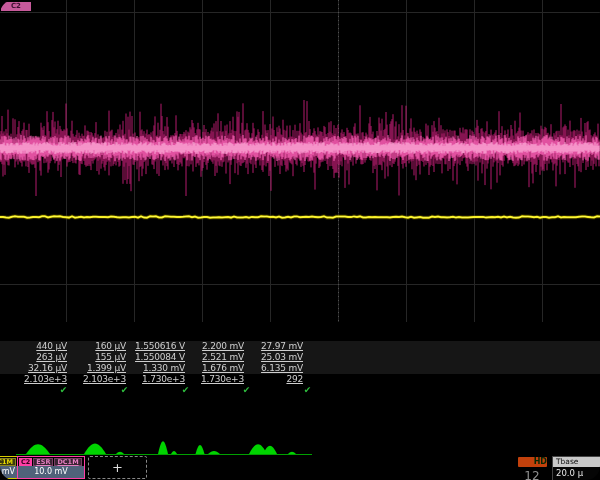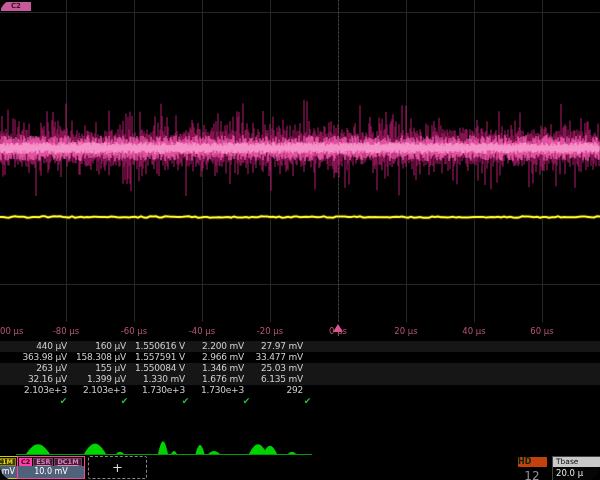--- a/index.html
+++ b/index.html
@@ -18,41 +18,41 @@
                border-bottom:8px solid #e0559a;}
   
   #meas-table{position:absolute;left:0;top:341px;width:600px;height:90px;overflow:hidden;}
   .mrow{display:flex;padding-left:10px;height:11px;line-height:11px;}
   .mrow.mhead{height:13px;line-height:13px;}
   .mrow.odd{background:#161616;}
   .mcell{width:57px;flex:0 0 57px;font-size:9px;letter-spacing:-0.2px;white-space:nowrap;overflow:visible;}
   .mcell.head{color:#b9b9b9;text-align:right;padding-right:2px;}
   .mcell.head.dim{color:#565656;}
   .mcell.head.ctr{text-align:center;padding-right:0;}
-  .mcell.val{color:#cfcfcf;text-align:right;padding-right:2px;}
+  .mcell.val{color:#cfcfcf;text-align:right;padding-right:2px;text-decoration:underline;}
   .mcell.chk{color:#2fbf3f;text-align:right;padding-right:4px;font-size:9px;}
   
   #hist-strip{position:absolute;left:0;top:431px;width:600px;height:25px;}
   
   #desc-bar{position:absolute;left:0;top:456px;width:600px;height:24px;background:#000;}
   .dbox{position:absolute;top:0;height:21px;border:1px solid;display:flex;flex-direction:column;}
   .dbox .brow{display:flex;gap:1px;padding:1px 1px 0 1px;height:8px;}
   .badge{font-size:6.5px;line-height:8px;padding:0 2px;font-weight:bold;white-space:nowrap;}
   .vrow{flex:1;background:#50627a;color:#fff;font-size:8px;line-height:12px;text-align:center;white-space:nowrap;}
   #c1-box{left:-50px;width:66px;border-color:#d8cc00;}
   #c1-box .brow{justify-content:flex-end;}
   #c1-box .badge{color:#e6da00;background:#3a3810;border:1px solid #8a8420;line-height:7px;}
   #c1-box .vrow{text-align:right;padding-right:2px;}
   #c2-box{left:17px;width:66px;border-color:#ff3fa6;}
   .c2lab{background:#ff3fa6;color:#30001c;}
   .c2sub{background:#3a2433;color:#e57fc0;border:1px solid #7a3c63;line-height:7px;text-decoration:underline;}
   #add-box{position:absolute;left:88px;top:0;width:57px;height:21px;border:1px dashed #888;
            color:#ddd;font-size:13px;line-height:21px;text-align:center;border-radius:2px;}
   #hd-badge{position:absolute;left:518px;top:1px;width:29px;height:10px;background:#c2410c;
-            color:#052805;font-size:8px;font-weight:bold;line-height:10px;text-align:left;border-radius:1px;}
+            color:#052805;font-size:8px;font-weight:bold;line-height:10px;text-align:right;border-radius:1px;}
   #hd-bits{position:absolute;left:512px;top:13px;width:40px;font-size:12px;color:#909090;text-align:center;}
   #tbase-box{position:absolute;left:552px;top:0;width:100px;height:23px;border:1px solid #444;}
   #tbase-head{position:relative;height:10px;background:#c9c9c9;color:#101010;font-size:7.5px;
               line-height:10px;padding-left:3px;}
   #tbase-val{height:13px;background:#050505;color:#e8e8e8;font-size:8.5px;line-height:13px;padding-left:3px;}
 </style>
 </head>
 <body>
 
 <div id="screen">
@@ -77,63 +77,39 @@
         <path d="M0,134.4V161.6M1,131.1V162.1M2,116.0V164.2M3,133.5V176.5M4,131.4V164.7M5,135.0V174.9M6,129.1V157.5M7,133.3V161.8M8,109.6V165.2M9,139.8V165.5M10,138.8V159.0M11,133.7V158.0M12,138.6V158.7M13,118.3V157.4M14,140.2V156.1M15,119.3V167.4M16,140.6V161.5M17,134.3V156.3M18,127.0V164.6M19,121.1V156.8M20,133.5V161.7M21,138.7V162.9M22,131.0V166.5M23,129.4V160.8M24,122.6V161.5M25,139.1V159.6M26,129.9V166.4M27,130.0V160.7M28,139.5V167.0M29,123.7V172.9M30,137.9V161.7M31,140.4V163.6M32,137.4V164.7M33,138.4V164.3M34,140.0V164.3M35,136.1V167.9M36,137.2V196.0M37,140.4V158.2M38,138.0V162.2M39,140.3V159.7M40,136.5V170.6M41,122.7V175.6M42,127.5V155.4M43,130.0V156.9M44,126.1V163.2M45,135.2V158.1M46,135.9V162.8M47,111.2V161.5M48,122.2V172.7M49,131.1V169.5M50,137.4V163.2M51,136.5V161.1M52,120.1V155.1M53,111.9V156.0M54,127.3V159.1M55,121.5V163.3M56,133.4V161.3M57,129.2V155.9M58,120.7V170.8M59,134.5V164.9M60,125.9V161.7M61,129.3V177.0M62,130.9V159.5M63,131.1V157.2M64,129.3V158.5M65,130.4V155.1M66,103.5V158.9M67,128.4V166.6M68,135.2V162.4M69,135.8V161.7M70,139.6V161.9M71,130.7V155.7M72,120.7V161.0M73,133.8V163.1M74,136.4V158.0M75,137.0V162.8M76,134.8V163.5M77,130.2V155.4M78,137.9V159.7M79,132.7V174.4M80,135.8V175.0M81,140.8V163.5M82,133.7V164.1M83,136.0V158.4M84,135.7V161.0M85,125.4V164.9M86,140.4V166.7M87,130.6V165.6M88,130.8V166.0M89,131.9V164.3M90,135.2V166.1M91,132.0V170.1M92,133.1V161.0M93,135.6V163.6M94,139.9V160.3M95,133.1V159.2M96,122.1V156.5M97,137.5V171.0M98,134.4V160.8M99,139.5V174.6M100,136.2V159.4M101,137.5V168.7M102,138.6V163.7M103,137.7V161.0M104,137.3V167.3M105,130.7V170.7M106,137.5V164.9M107,131.7V161.8M108,138.9V160.4M109,110.6V175.4M110,131.7V161.8M111,130.6V166.4M112,129.7V157.9M113,136.9V165.8M114,135.4V164.1M115,137.8V161.7M116,132.9V165.4M117,138.7V155.8M118,129.3V161.9M119,134.4V166.7M120,124.5V165.8M121,138.7V155.7M122,129.6V158.5M123,120.8V183.8M124,135.4V166.7M125,133.8V180.1M126,113.5V162.6M127,140.1V183.9M128,116.7V179.1M129,129.6V166.1M130,111.6V183.9M131,138.6V191.2M132,116.0V157.1M133,133.6V164.6M134,140.3V164.9M135,132.5V161.8M136,137.6V156.8M137,138.5V169.4M138,138.1V160.5M139,136.9V181.2M140,111.7V166.9M141,130.4V165.9M142,129.4V176.2M143,134.5V168.7M144,131.2V162.0M145,136.8V156.9M146,133.5V174.1M147,129.6V156.5M148,135.0V165.8M149,134.0V157.6M150,134.9V156.0M151,132.4V156.6M152,137.8V164.4M153,131.2V164.8M154,125.4V169.1M155,116.4V161.5M156,136.1V156.2M157,135.4V173.8M158,122.7V159.5M159,136.7V176.0M160,129.8V155.5M161,103.7V160.2M162,116.0V157.6M163,131.0V165.5M164,134.3V159.3M165,126.3V170.1M166,138.6V163.1M167,117.1V166.2M168,126.7V169.6M169,140.3V158.5M170,139.7V157.1M171,135.3V159.7M172,136.3V163.5M173,134.9V156.5M174,136.7V167.0M175,133.0V155.4M176,115.3V159.4M177,130.9V164.1M178,140.7V170.4M179,139.1V164.9M180,133.9V162.1M181,134.0V163.6M182,136.5V166.4M183,134.1V157.5M184,131.9V158.3M185,133.6V157.4M186,130.2V196.0M187,136.5V166.1M188,131.6V159.7M189,132.8V166.4M190,127.3V160.6M191,129.4V164.4M192,120.0V156.4M193,123.1V171.5M194,127.4V156.5M195,133.0V155.5M196,137.0V166.9M197,129.3V163.5M198,122.8V162.9M199,129.1V165.4M200,129.5V156.0M201,138.7V176.8M202,138.2V170.8M203,131.9V168.0M204,125.0V162.0M205,132.2V155.9M206,129.1V164.9M207,137.4V169.7M208,132.0V163.0M209,135.9V158.5M210,133.5V157.0M211,130.6V160.4M212,127.6V161.8M213,131.6V163.8M214,123.4V160.4M215,138.4V176.0M216,121.1V165.8M217,131.6V172.8M218,113.3V161.5M219,135.8V165.5M220,131.1V166.2M221,121.0V161.4M222,132.2V166.8M223,131.3V162.3M224,139.1V161.6M225,125.5V157.1M226,130.8V173.6M227,124.5V156.5M228,135.3V162.5M229,133.3V155.4M230,121.1V184.1M231,133.0V164.8M232,129.7V159.3M233,116.7V157.5M234,130.9V155.2M235,139.9V173.2M236,131.1V159.0M237,111.4V163.3M238,116.8V174.8M239,111.9V162.2M240,133.6V165.4M241,136.2V166.0M242,122.8V163.4M243,103.3V162.9M244,138.0V162.2M245,130.3V158.5M246,129.5V167.8M247,123.2V163.7M248,129.9V174.1M249,132.6V158.3M250,140.1V162.8M251,138.7V164.2M252,133.2V156.6M253,122.8V172.9M254,128.3V156.7M255,139.9V164.6M256,139.5V168.0M257,134.9V157.5M258,129.3V160.3M259,131.9V159.2M260,137.9V165.5M261,139.9V160.4M262,134.8V170.1M263,111.1V171.9M264,137.6V165.3M265,124.5V155.9M266,130.3V166.4M267,133.0V162.9M268,130.1V163.1M269,139.4V176.0M270,124.1V170.7M271,135.1V190.8M272,128.5V157.6M273,116.5V156.6M274,130.0V155.0M275,136.3V166.9M276,136.0V158.4M277,127.3V158.2M278,132.0V165.6M279,125.7V158.0M280,128.5V174.0M281,134.4V164.9M282,135.1V166.1M283,119.7V159.3M284,129.8V160.6M285,140.0V165.1M286,130.6V171.6M287,125.6V168.7M288,139.7V170.4M289,137.3V160.0M290,125.4V162.5M291,136.5V163.4M292,136.7V164.4M293,130.1V176.2M294,137.5V156.5M295,124.7V155.8M296,138.4V164.1M297,130.8V165.5M298,138.8V158.0M299,130.8V159.2M300,123.2V157.6M301,132.6V166.9M302,134.4V163.1M303,139.3V165.8M304,100.0V172.0M305,132.9V165.0M306,132.0V159.3M307,101.1V156.0M308,136.6V161.3M309,121.0V161.6M310,129.1V160.7M311,135.3V167.4M312,135.5V161.0M313,132.8V160.7M314,128.3V172.7M315,131.1V189.6M316,134.5V163.7M317,138.3V155.6M318,127.4V157.4M319,134.6V168.0M320,131.2V166.5M321,131.6V162.4M322,132.0V161.6M323,136.0V161.6M324,125.9V156.1M325,127.1V160.9M326,134.1V158.8M327,139.2V164.0M328,133.0V170.0M329,122.3V155.8M330,131.7V166.2M331,121.2V156.6M332,133.3V166.0M333,135.0V169.0M334,125.2V177.9M335,133.8V173.0M336,128.0V172.4M337,136.7V172.8M338,124.8V164.2M339,136.7V177.7M340,137.5V164.9M341,132.7V161.3M342,129.4V166.3M343,134.0V157.0M344,132.1V157.6M345,140.8V187.9M346,136.1V159.7M347,127.8V170.4M348,130.0V163.6M349,133.1V184.5M350,132.5V156.7M351,133.3V161.7M352,136.2V156.2M353,136.1V165.6M354,126.7V155.2M355,123.3V157.0M356,133.7V163.7M357,134.6V156.9M358,133.4V159.2M359,139.1V156.1M360,105.3V159.8M361,139.2V164.2M362,132.5V164.4M363,132.2V164.0M364,135.9V160.2M365,139.1V162.6M366,132.6V160.2M367,134.5V157.9M368,137.3V156.4M369,123.4V157.2M370,116.9V159.9M371,126.0V160.7M372,134.2V155.3M373,131.6V173.1M374,139.6V165.8M375,138.7V169.0M376,137.0V164.7M377,131.0V190.4M378,139.3V157.1M379,117.5V165.0M380,123.3V164.3M381,130.6V165.2M382,118.7V170.2M383,135.9V161.2M384,130.0V162.3M385,128.8V178.6M386,112.0V155.4M387,124.6V166.5M388,138.1V176.4M389,137.3V159.8M390,123.9V165.4M391,121.3V158.2M392,119.1V167.1M393,114.2V163.3M394,139.5V164.0M395,126.5V161.7M396,121.4V157.8M397,139.3V155.7M398,136.4V165.9M399,124.2V195.5M400,139.1V157.0M401,132.6V157.1M402,105.2V164.0M403,130.0V168.5M404,139.3V163.4M405,135.4V163.0M406,105.7V166.8M407,132.8V161.0M408,133.0V155.3M409,138.1V163.4M410,128.4V159.0M411,118.4V161.5M412,131.6V169.3M413,140.3V160.8M414,127.6V175.4M415,131.8V159.2M416,133.7V180.2M417,130.6V166.2M418,133.8V159.2M419,136.0V164.8M420,129.4V174.5M421,131.8V160.8M422,140.9V160.9M423,136.9V162.0M424,138.0V166.5M425,139.7V157.0M426,123.6V164.9M427,135.4V157.7M428,125.4V163.1M429,139.5V175.0M430,139.0V166.7M431,137.2V165.1M432,125.2V157.1M433,131.7V166.0M434,121.1V172.0M435,127.6V158.8M436,132.1V163.7M437,131.1V156.6M438,134.0V164.1M439,117.7V159.3M440,139.5V164.0M441,125.2V157.5M442,133.5V173.4M443,129.3V158.1M444,133.3V158.8M445,130.4V164.2M446,138.0V164.3M447,129.4V158.5M448,132.1V171.0M449,136.0V158.5M450,129.8V169.1M451,138.7V156.1M452,130.7V156.0M453,140.9V180.7M454,130.6V166.1M455,130.6V163.5M456,135.3V159.9M457,139.3V184.4M458,140.0V163.6M459,138.1V157.7M460,127.8V165.1M461,132.3V156.2M462,133.3V161.1M463,127.5V158.3M464,133.4V157.9M465,129.5V157.0M466,129.3V163.5M467,129.6V166.6M468,138.6V170.9M469,139.9V157.4M470,129.3V163.8M471,139.3V156.4M472,130.6V164.2M473,131.9V161.9M474,134.1V163.9M475,138.7V161.5M476,127.7V165.5M477,119.9V161.4M478,125.8V180.7M479,133.1V155.9M480,137.5V162.5M481,128.8V156.7M482,128.2V173.4M483,131.5V164.2M484,138.9V158.9M485,132.5V185.1M486,131.0V160.7M487,121.3V168.7M488,137.4V163.5M489,134.0V159.3M490,139.1V156.5M491,129.6V189.3M492,134.7V156.7M493,135.8V166.7M494,134.1V162.4M495,132.5V159.6M496,130.1V161.3M497,138.1V182.7M498,135.0V163.1M499,111.2V156.7M500,136.9V175.4M501,133.0V160.5M502,126.2V165.1M503,138.4V166.6M504,135.1V160.9M505,130.4V155.1M506,136.9V156.0M507,133.9V157.6M508,129.5V163.5M509,140.4V159.5M510,136.5V156.6M511,125.0V157.1M512,129.1V158.9M513,135.5V163.2M514,139.1V166.2M515,120.7V165.7M516,133.7V164.7M517,132.7V163.0M518,131.1V166.1M519,127.6V164.5M520,112.5V157.9M521,130.5V156.5M522,136.3V166.2M523,130.6V157.8M524,139.6V164.5M525,136.0V161.4M526,136.2V155.7M527,134.3V161.6M528,132.2V157.5M529,134.8V187.2M530,133.3V158.3M531,133.5V161.9M532,130.3V173.5M533,135.5V183.4M534,129.4V164.7M535,140.3V163.9M536,133.0V172.0M537,139.1V165.0M538,132.9V156.6M539,133.8V159.9M540,134.7V174.8M541,125.7V166.7M542,128.7V170.6M543,138.7V169.4M544,129.3V171.1M545,126.8V164.0M546,127.9V160.6M547,133.4V170.3M548,132.8V155.9M549,138.3V163.6M550,134.6V159.0M551,124.2V159.8M552,139.2V162.4M553,140.6V170.5M554,133.2V164.3M555,135.4V163.3M556,131.5V186.4M557,130.8V165.7M558,139.9V157.9M559,130.8V160.1M560,135.0V174.4M561,104.0V156.2M562,135.4V159.8M563,127.4V162.4M564,126.3V158.1M565,124.4V174.1M566,126.0V155.0M567,139.0V160.7M568,129.6V162.5M569,135.3V162.7M570,120.6V167.0M571,131.5V155.2M572,137.1V155.7M573,131.3V165.2M574,130.1V159.2M575,130.7V187.8M576,136.0V158.8M577,129.6V164.0M578,134.5V166.3M579,130.6V171.2M580,134.0V158.2M581,117.9V172.2M582,131.5V157.7M583,139.6V163.0M584,136.1V156.2M585,123.0V159.0M586,132.2V170.0M587,122.2V161.8M588,121.2V166.9M589,130.2V155.9M590,129.5V157.7M591,135.2V165.9M592,138.5V160.5M593,135.8V169.8M594,134.1V163.9M595,132.4V158.0M596,135.4V166.4M597,136.4V156.3M598,123.6V155.9M599,139.6V166.3" stroke="#e02288" stroke-width="1" opacity="0.8"></path>
         <path d="M0,139.4V158.9M1,143.9V160.3M2,136.3V153.6M3,142.4V153.5M4,136.1V155.2M5,136.1V159.3M6,136.8V160.4M7,139.9V154.9M8,139.5V160.2M9,135.6V158.5M10,139.0V155.4M11,136.7V159.2M12,139.2V152.4M13,143.3V154.9M14,138.3V159.1M15,143.7V154.2M16,137.2V153.5M17,143.5V159.4M18,138.7V154.4M19,139.6V158.9M20,142.6V160.5M21,135.0V157.4M22,143.0V159.7M23,139.7V159.9M24,135.7V156.5M25,138.1V160.3M26,143.0V153.6M27,140.9V152.5M28,137.3V160.7M29,140.6V157.0M30,136.2V159.5M31,135.7V158.7M32,139.4V159.8M33,136.2V160.1M34,137.6V160.2M35,139.3V156.2M36,135.9V159.3M37,137.5V155.2M38,136.5V153.5M39,137.6V160.4M40,140.2V160.6M41,141.2V156.4M42,138.6V155.7M43,135.8V156.9M44,139.5V156.3M45,136.9V158.6M46,143.4V154.6M47,141.6V156.5M48,143.1V156.6M49,139.1V155.2M50,141.5V152.2M51,137.8V154.9M52,142.8V153.9M53,137.0V157.5M54,138.3V159.7M55,136.1V158.2M56,143.9V155.7M57,137.6V160.8M58,143.9V158.3M59,142.5V154.7M60,138.3V160.5M61,137.4V157.4M62,137.9V156.3M63,141.6V152.2M64,138.4V158.6M65,135.5V158.9M66,137.1V156.0M67,143.8V156.9M68,136.1V155.8M69,143.9V159.6M70,137.7V158.3M71,142.7V153.4M72,143.9V152.6M73,140.4V156.1M74,143.2V157.6M75,143.5V156.8M76,142.0V159.8M77,143.9V154.8M78,139.8V156.1M79,141.2V160.1M80,141.1V160.9M81,138.3V160.6M82,138.9V156.4M83,141.1V153.5M84,142.2V152.9M85,138.7V158.4M86,139.8V155.3M87,136.5V154.1M88,135.2V155.7M89,138.5V157.8M90,142.0V152.1M91,143.8V158.0M92,140.3V152.6M93,137.2V157.8M94,141.4V156.1M95,138.4V157.5M96,137.8V154.6M97,143.1V157.3M98,143.8V155.9M99,138.8V156.2M100,143.3V157.3M101,135.6V152.0M102,142.4V155.0M103,143.7V152.0M104,142.9V158.9M105,141.3V155.3M106,136.2V158.5M107,138.4V155.0M108,142.1V157.2M109,135.9V160.3M110,143.5V157.1M111,140.5V158.1M112,139.1V152.4M113,143.8V155.1M114,141.4V156.3M115,135.5V160.9M116,143.7V155.6M117,137.5V158.3M118,139.1V155.3M119,137.2V160.1M120,136.8V158.7M121,138.2V152.3M122,139.9V160.7M123,135.6V157.6M124,138.5V157.5M125,142.7V159.1M126,139.5V152.8M127,139.2V157.3M128,143.3V157.4M129,141.5V155.7M130,136.7V159.2M131,136.5V158.8M132,142.7V155.0M133,136.9V158.1M134,137.4V159.5M135,141.2V160.1M136,138.4V153.9M137,136.0V160.5M138,139.3V156.0M139,143.0V153.8M140,140.8V157.6M141,136.2V159.9M142,142.6V153.6M143,136.0V157.5M144,140.5V157.7M145,137.7V160.4M146,140.6V159.6M147,139.0V155.8M148,141.4V157.0M149,141.6V152.8M150,143.5V159.0M151,136.7V152.5M152,142.4V155.3M153,139.8V159.3M154,140.3V159.9M155,142.5V159.4M156,141.9V158.9M157,136.9V155.1M158,138.4V157.9M159,137.8V153.4M160,136.3V153.8M161,141.5V160.4M162,141.2V156.6M163,141.3V153.7M164,138.0V155.2M165,137.2V160.9M166,135.9V156.8M167,138.5V155.5M168,141.0V158.6M169,142.9V158.2M170,137.5V160.6M171,137.4V155.3M172,139.6V157.2M173,142.4V156.8M174,136.2V159.5M175,143.0V160.3M176,135.5V153.8M177,140.5V155.5M178,142.0V158.7M179,136.6V152.8M180,139.6V153.5M181,140.6V154.5M182,141.7V154.3M183,139.2V153.4M184,141.6V152.4M185,138.4V156.3M186,136.4V154.1M187,139.5V160.3M188,139.4V153.8M189,135.7V154.0M190,140.4V153.6M191,140.1V153.3M192,140.3V160.5M193,137.1V155.8M194,143.9V152.3M195,136.5V157.1M196,135.3V154.2M197,135.5V153.7M198,139.3V157.3M199,142.9V157.7M200,136.7V160.2M201,139.0V153.9M202,143.1V155.3M203,137.7V155.9M204,141.2V159.0M205,138.8V153.4M206,135.7V156.6M207,143.4V155.1M208,136.5V160.4M209,135.9V154.6M210,139.0V159.1M211,138.6V152.1M212,140.1V155.5M213,139.4V157.2M214,139.7V155.4M215,140.7V157.4M216,141.4V154.3M217,143.7V156.6M218,136.9V154.6M219,139.5V157.9M220,139.0V153.4M221,142.5V160.0M222,135.6V156.8M223,140.1V157.5M224,140.9V153.5M225,136.0V152.4M226,139.8V153.8M227,138.0V155.7M228,143.6V153.4M229,138.7V160.3M230,141.5V155.8M231,139.3V160.2M232,139.3V156.4M233,135.3V152.6M234,135.9V159.0M235,143.1V155.9M236,142.9V154.3M237,140.7V152.3M238,142.5V159.9M239,143.2V155.2M240,138.5V153.6M241,142.5V159.3M242,143.5V155.8M243,135.0V156.5M244,139.2V156.6M245,138.3V160.0M246,138.5V157.4M247,143.1V152.9M248,142.5V153.8M249,141.1V157.9M250,137.7V155.0M251,139.0V159.7M252,137.8V157.1M253,142.1V154.8M254,140.9V156.5M255,142.9V157.3M256,136.7V160.7M257,140.0V157.1M258,141.7V157.1M259,143.7V152.6M260,138.6V158.1M261,141.2V154.9M262,140.2V153.9M263,138.2V160.1M264,141.9V154.0M265,141.0V156.4M266,136.2V153.0M267,136.9V152.0M268,140.3V160.9M269,143.9V154.9M270,140.4V153.5M271,142.8V156.2M272,141.9V153.6M273,138.5V157.0M274,142.8V158.6M275,141.0V154.5M276,137.2V156.4M277,144.0V161.0M278,142.8V156.5M279,139.5V160.3M280,143.2V153.7M281,141.5V156.6M282,143.4V159.0M283,137.3V157.2M284,142.5V152.5M285,137.8V158.9M286,139.1V158.0M287,140.5V154.1M288,140.4V157.8M289,138.9V157.6M290,142.1V160.5M291,142.2V159.1M292,139.1V157.3M293,139.5V156.1M294,142.4V158.7M295,139.0V160.2M296,138.0V157.3M297,142.0V157.5M298,141.8V152.5M299,135.6V155.3M300,142.4V160.6M301,141.3V160.4M302,141.6V152.8M303,142.9V157.5M304,135.7V152.1M305,142.5V161.0M306,137.5V157.3M307,138.1V156.7M308,136.8V157.2M309,135.1V154.8M310,137.4V160.7M311,136.1V157.6M312,135.9V159.9M313,137.1V155.1M314,141.6V156.6M315,141.2V152.4M316,137.5V155.9M317,136.4V153.3M318,137.2V157.7M319,143.6V159.3M320,143.4V159.8M321,141.4V159.6M322,143.4V158.2M323,142.4V159.5M324,138.4V152.9M325,141.0V154.9M326,137.3V152.1M327,136.9V158.4M328,141.1V158.8M329,139.2V157.1M330,138.1V157.5M331,142.9V155.3M332,137.2V154.8M333,141.1V156.1M334,136.2V160.9M335,136.1V158.5M336,139.0V152.9M337,140.3V155.6M338,135.9V154.6M339,142.1V153.4M340,138.9V153.0M341,142.5V154.6M342,138.0V153.5M343,139.0V154.1M344,137.0V155.1M345,136.6V159.8M346,138.0V154.9M347,142.0V155.4M348,143.0V156.7M349,142.5V156.2M350,138.8V160.0M351,143.2V157.6M352,135.3V153.3M353,137.8V155.3M354,143.7V157.2M355,135.7V153.8M356,137.4V157.3M357,142.2V160.1M358,135.8V157.8M359,143.0V154.8M360,142.5V156.9M361,139.9V159.2M362,142.7V160.1M363,143.9V152.1M364,141.0V157.9M365,139.3V152.4M366,136.5V158.0M367,138.7V156.3M368,140.5V156.1M369,137.6V154.2M370,138.5V157.9M371,138.4V155.9M372,139.9V155.5M373,139.1V158.2M374,141.7V155.7M375,138.1V157.0M376,138.0V157.2M377,143.5V152.9M378,135.7V152.8M379,139.6V155.7M380,141.9V156.9M381,140.5V154.6M382,140.2V153.3M383,138.7V156.0M384,139.3V157.7M385,137.6V155.7M386,140.3V154.1M387,141.3V153.0M388,135.1V155.6M389,141.5V156.2M390,138.9V161.0M391,142.0V158.1M392,143.5V152.3M393,143.6V159.0M394,143.5V152.5M395,142.0V159.3M396,140.4V152.9M397,139.6V157.8M398,143.1V156.3M399,141.0V152.7M400,143.7V155.6M401,137.9V155.3M402,135.4V157.6M403,143.9V160.0M404,139.6V156.5M405,142.3V156.3M406,139.4V155.2M407,138.6V155.1M408,136.5V154.0M409,138.2V159.8M410,139.7V156.6M411,137.5V159.3M412,142.0V157.4M413,137.2V159.0M414,139.2V152.5M415,143.5V153.6M416,141.3V156.5M417,137.6V159.3M418,140.1V158.5M419,141.5V160.6M420,141.4V153.0M421,135.8V154.6M422,141.7V155.0M423,140.6V158.1M424,139.2V157.2M425,142.4V160.5M426,138.6V153.9M427,136.3V160.9M428,137.6V161.0M429,139.6V155.6M430,138.7V152.4M431,140.6V158.7M432,139.8V156.2M433,136.7V155.0M434,143.8V154.5M435,142.9V154.2M436,135.3V157.4M437,140.3V160.4M438,136.5V156.7M439,142.0V153.2M440,137.6V159.4M441,141.2V160.5M442,137.4V157.8M443,140.0V157.6M444,142.9V155.5M445,139.3V155.8M446,136.7V155.2M447,142.6V153.7M448,142.9V153.3M449,138.4V161.0M450,141.3V158.6M451,137.6V153.4M452,141.0V157.8M453,136.4V157.9M454,137.6V156.9M455,139.0V160.9M456,140.5V155.5M457,143.1V154.2M458,135.7V156.7M459,138.9V154.9M460,140.9V157.0M461,142.6V156.1M462,141.1V155.1M463,143.8V152.8M464,144.0V152.9M465,140.8V155.2M466,142.0V157.5M467,138.9V157.9M468,143.9V152.6M469,138.6V157.5M470,135.2V158.9M471,138.8V160.6M472,135.8V154.0M473,142.2V152.2M474,135.8V158.3M475,140.4V157.2M476,137.2V156.9M477,141.2V156.1M478,138.8V157.6M479,143.6V152.8M480,143.8V156.7M481,139.1V158.6M482,136.2V154.1M483,136.7V159.0M484,137.9V153.5M485,142.9V159.9M486,140.1V160.0M487,136.5V155.5M488,136.5V160.1M489,137.6V157.5M490,135.5V154.4M491,142.4V158.8M492,143.3V154.0M493,139.6V156.6M494,140.7V157.9M495,138.7V152.1M496,135.6V152.1M497,141.6V159.6M498,143.8V153.6M499,135.0V158.5M500,139.6V160.3M501,139.1V160.0M502,138.2V160.7M503,142.9V155.7M504,143.8V152.9M505,135.1V154.8M506,138.0V154.2M507,142.6V152.5M508,141.3V157.9M509,138.0V160.3M510,141.4V159.8M511,139.9V155.2M512,143.2V160.3M513,143.6V160.9M514,141.8V153.5M515,142.8V155.6M516,141.1V157.4M517,142.3V157.0M518,136.4V160.5M519,138.0V157.6M520,140.9V158.6M521,136.9V160.1M522,142.2V160.3M523,136.6V154.7M524,136.2V154.9M525,137.7V157.8M526,135.1V155.2M527,143.5V160.7M528,141.0V158.3M529,141.6V160.2M530,142.9V152.1M531,140.9V157.6M532,143.8V157.0M533,137.7V157.4M534,139.5V158.7M535,137.8V158.3M536,135.8V154.9M537,142.7V154.3M538,136.4V157.4M539,139.5V155.5M540,140.1V154.1M541,142.6V154.2M542,138.8V154.8M543,137.6V154.7M544,136.2V160.5M545,136.6V154.7M546,135.2V157.0M547,135.1V160.7M548,139.3V158.4M549,137.6V155.8M550,136.6V155.4M551,139.1V158.9M552,136.6V153.5M553,139.7V156.7M554,141.3V158.7M555,140.5V153.2M556,139.0V159.1M557,141.0V159.4M558,137.2V154.9M559,141.8V157.6M560,141.0V156.3M561,136.8V155.2M562,137.4V153.6M563,138.4V159.5M564,138.2V158.1M565,143.6V160.0M566,143.7V154.5M567,136.4V154.6M568,143.8V154.4M569,138.1V154.4M570,142.9V158.3M571,141.7V158.3M572,139.2V157.3M573,138.1V154.5M574,140.0V157.1M575,139.5V158.2M576,136.1V154.5M577,141.5V156.4M578,138.9V155.0M579,140.8V156.8M580,135.8V157.7M581,140.6V153.3M582,141.3V152.2M583,138.3V160.4M584,143.1V157.3M585,140.4V156.7M586,135.3V159.9M587,142.5V154.2M588,142.8V160.7M589,142.0V157.0M590,142.1V153.8M591,142.1V152.4M592,143.6V154.9M593,137.4V154.2M594,139.6V152.1M595,141.7V157.2M596,136.9V158.4M597,137.8V154.5M598,143.0V159.6M599,141.6V159.7" stroke="#ff66bb" stroke-width="1"></path>
         <path d="M0,144.2V150.2M1,144.6V152.5M2,144.0V152.9M3,144.3V152.3M4,142.6V150.9M5,145.3V151.3M6,145.7V153.0M7,143.2V153.8M8,143.5V153.0M9,145.7V152.8M10,144.3V153.2M11,143.0V152.9M12,143.0V152.3M13,145.4V153.0M14,144.4V150.4M15,145.5V152.3M16,143.1V150.2M17,142.6V152.5M18,143.3V153.9M19,145.5V151.5M20,144.9V153.3M21,144.5V153.7M22,145.2V153.5M23,142.5V150.8M24,142.8V153.6M25,143.1V150.6M26,142.0V153.7M27,143.6V153.5M28,143.0V153.5M29,142.6V151.7M30,144.6V152.2M31,144.1V151.1M32,145.0V153.3M33,143.6V151.4M34,142.4V152.4M35,145.5V150.6M36,143.7V151.1M37,142.6V153.8M38,145.5V153.4M39,143.9V150.1M40,142.9V150.0M41,144.1V152.8M42,144.2V152.0M43,143.1V153.0M44,142.6V150.9M45,142.4V151.6M46,144.3V150.1M47,142.0V150.8M48,142.9V150.2M49,143.9V153.1M50,143.4V153.8M51,144.7V150.4M52,144.8V151.3M53,145.8V152.5M54,143.3V150.8M55,145.4V154.0M56,145.3V153.6M57,145.9V152.4M58,145.1V153.1M59,142.2V152.4M60,145.8V151.9M61,142.1V153.6M62,143.9V152.1M63,143.7V153.2M64,142.7V152.6M65,145.0V151.6M66,144.4V153.5M67,144.6V151.7M68,145.0V153.4M69,142.2V152.8M70,145.6V152.3M71,143.0V152.5M72,142.2V150.1M73,144.3V151.5M74,142.2V151.5M75,142.1V151.6M76,144.4V153.6M77,145.7V152.6M78,145.8V152.5M79,142.4V152.9M80,145.8V153.4M81,142.5V151.1M82,144.9V151.7M83,143.7V153.9M84,143.4V151.7M85,142.8V150.1M86,143.0V152.9M87,143.2V152.9M88,142.1V150.3M89,142.9V153.2M90,142.4V152.3M91,145.2V153.8M92,142.9V153.2M93,142.1V152.9M94,142.5V150.0M95,142.5V153.9M96,144.1V153.7M97,142.9V153.3M98,143.4V152.1M99,143.3V153.7M100,144.2V151.7M101,144.8V152.8M102,142.8V151.0M103,145.4V152.7M104,142.9V152.6M105,142.2V151.7M106,142.6V150.8M107,146.0V153.9M108,145.3V150.5M109,142.6V153.0M110,145.0V150.4M111,145.0V152.8M112,144.8V150.3M113,144.0V152.1M114,143.8V153.7M115,145.3V152.2M116,142.1V152.2M117,142.4V152.7M118,144.6V151.1M119,143.9V151.8M120,145.5V151.7M121,144.6V153.0M122,142.4V150.4M123,145.0V150.9M124,143.7V153.7M125,145.1V152.0M126,143.6V153.1M127,144.2V153.7M128,143.8V150.1M129,142.5V151.1M130,143.8V150.1M131,142.6V153.7M132,144.8V152.2M133,145.4V150.8M134,143.5V151.3M135,144.2V153.2M136,144.7V153.0M137,145.8V153.5M138,144.3V151.9M139,144.0V152.5M140,143.2V151.5M141,142.1V151.8M142,145.2V150.1M143,144.2V150.8M144,143.4V150.6M145,143.3V151.6M146,142.2V152.5M147,145.4V153.4M148,144.9V151.8M149,143.9V151.5M150,142.4V153.3M151,142.5V152.8M152,145.5V151.4M153,143.3V151.5M154,145.1V150.6M155,145.6V153.9M156,144.4V152.1M157,145.1V150.1M158,145.4V152.1M159,142.0V152.3M160,145.3V154.0M161,145.7V153.9M162,143.8V152.2M163,143.5V153.9M164,142.6V153.6M165,143.4V150.1M166,145.1V152.4M167,144.8V152.2M168,145.9V152.7M169,144.8V150.4M170,145.0V152.7M171,145.7V151.0M172,142.2V151.1M173,145.1V151.9M174,145.0V152.1M175,145.3V151.0M176,144.1V151.9M177,142.1V151.1M178,142.1V151.8M179,142.2V151.5M180,143.2V152.0M181,142.9V153.2M182,142.8V153.5M183,144.4V152.1M184,143.5V153.5M185,144.0V151.9M186,142.8V150.2M187,143.7V153.3M188,145.7V151.3M189,142.7V151.1M190,145.2V152.1M191,143.5V153.2M192,145.5V153.1M193,142.2V150.8M194,142.1V150.2M195,143.0V152.2M196,145.8V153.7M197,143.2V152.3M198,143.9V153.9M199,144.7V151.2M200,145.6V151.7M201,145.3V152.1M202,144.2V151.6M203,144.3V151.1M204,142.9V150.4M205,143.4V153.1M206,144.1V153.4M207,144.0V152.1M208,143.4V153.3M209,144.2V151.7M210,145.7V152.2M211,145.8V152.4M212,143.7V151.5M213,144.6V150.5M214,142.4V150.1M215,143.0V152.9M216,143.0V150.0M217,145.0V150.8M218,144.3V151.5M219,145.5V152.8M220,143.7V150.9M221,144.1V151.4M222,145.8V153.7M223,145.9V153.3M224,142.8V153.8M225,145.2V151.1M226,142.8V154.0M227,145.6V153.6M228,143.2V152.3M229,142.3V151.7M230,142.5V152.9M231,143.1V151.9M232,143.6V150.0M233,144.2V153.3M234,146.0V153.1M235,144.3V152.9M236,143.9V152.7M237,143.7V152.9M238,142.6V150.7M239,143.8V152.4M240,144.1V153.3M241,143.6V153.0M242,142.4V151.1M243,143.6V153.4M244,143.1V152.7M245,142.3V151.3M246,144.1V154.0M247,142.5V152.7M248,145.3V150.1M249,145.9V151.1M250,144.1V153.4M251,143.9V152.7M252,145.4V152.0M253,143.5V151.3M254,144.8V150.5M255,145.7V152.6M256,143.1V151.9M257,144.7V152.7M258,142.8V152.5M259,143.4V151.1M260,144.5V150.0M261,143.5V153.8M262,144.2V151.0M263,142.7V150.4M264,143.2V153.7M265,145.4V153.5M266,145.5V152.3M267,144.2V151.7M268,142.2V151.8M269,144.4V152.5M270,144.5V150.2M271,145.9V152.2M272,145.6V153.5M273,142.4V150.8M274,142.3V153.1M275,144.3V151.2M276,145.7V152.6M277,145.6V150.5M278,144.9V150.9M279,143.3V153.7M280,145.6V153.2M281,145.7V152.3M282,143.0V150.4M283,145.5V152.5M284,145.3V150.3M285,142.2V150.5M286,143.9V152.5M287,145.6V151.5M288,143.1V150.9M289,142.5V152.8M290,142.7V150.2M291,145.9V151.8M292,144.2V152.6M293,142.7V153.7M294,144.3V151.4M295,144.3V151.8M296,143.7V151.5M297,142.4V150.8M298,143.0V152.6M299,142.4V153.6M300,143.4V153.8M301,143.3V151.6M302,142.6V153.4M303,145.2V151.8M304,143.4V153.0M305,143.3V151.1M306,143.9V153.0M307,143.3V151.8M308,144.3V152.6M309,142.1V150.0M310,144.1V150.8M311,142.9V153.9M312,144.0V150.3M313,145.6V152.1M314,142.2V152.0M315,144.4V151.4M316,144.0V150.9M317,142.0V153.2M318,145.6V151.3M319,142.7V153.3M320,142.6V152.7M321,144.4V152.0M322,142.8V151.9M323,142.4V152.7M324,142.4V150.0M325,145.8V153.6M326,145.7V151.2M327,144.0V151.2M328,144.6V151.3M329,144.8V153.8M330,144.2V152.3M331,142.2V152.5M332,143.4V151.9M333,143.5V153.1M334,145.2V150.6M335,144.1V152.9M336,144.3V150.4M337,143.5V152.4M338,145.4V153.9M339,145.6V150.1M340,142.0V150.5M341,143.9V152.8M342,143.3V153.5M343,143.8V151.8M344,142.5V153.8M345,144.2V151.0M346,143.1V153.7M347,143.2V151.0M348,144.8V150.4M349,143.6V153.6M350,143.5V150.3M351,143.2V150.8M352,143.4V151.2M353,145.8V153.5M354,142.6V153.9M355,143.0V151.2M356,144.4V152.3M357,144.9V150.3M358,143.8V150.5M359,142.4V153.0M360,145.3V150.7M361,143.2V151.7M362,143.3V150.0M363,145.5V153.1M364,143.4V150.3M365,142.5V150.8M366,144.8V152.9M367,142.6V152.7M368,142.1V153.2M369,143.6V152.3M370,144.8V152.2M371,145.3V151.9M372,144.5V154.0M373,145.0V152.6M374,145.0V152.9M375,142.8V151.4M376,143.6V153.3M377,143.6V152.9M378,142.1V153.1M379,142.0V153.2M380,145.8V152.3M381,144.5V151.6M382,144.9V150.6M383,144.5V150.2M384,144.2V152.8M385,144.8V150.4M386,143.3V152.0M387,145.3V151.4M388,144.1V151.9M389,143.1V151.9M390,142.3V150.5M391,143.8V153.5M392,142.3V152.7M393,142.6V152.4M394,142.8V150.9M395,144.4V150.3M396,142.8V152.8M397,144.3V151.8M398,142.9V153.6M399,142.2V150.0M400,144.0V150.2M401,143.6V153.6M402,144.7V152.1M403,142.1V150.9M404,143.5V152.9M405,145.2V153.0M406,142.3V151.7M407,142.8V152.3M408,142.4V150.0M409,143.1V153.6M410,144.1V150.6M411,144.4V153.4M412,142.4V152.5M413,144.0V151.6M414,142.2V153.8M415,144.8V152.9M416,145.0V150.8M417,144.3V151.1M418,145.0V151.9M419,144.6V150.2M420,142.8V151.1M421,143.0V152.6M422,143.3V153.8M423,145.4V153.5M424,143.9V151.9M425,145.4V152.3M426,145.1V151.2M427,145.8V153.5M428,143.7V150.1M429,143.7V151.4M430,144.9V150.8M431,142.9V152.5M432,143.6V152.3M433,145.2V152.2M434,144.5V150.2M435,143.9V151.8M436,142.9V151.3M437,143.8V151.9M438,143.2V151.2M439,145.3V153.9M440,145.2V151.1M441,143.9V152.9M442,143.0V153.5M443,146.0V150.4M444,144.0V153.4M445,145.9V151.4M446,142.7V151.2M447,144.0V152.6M448,143.8V153.6M449,143.5V151.3M450,142.9V151.3M451,143.0V151.4M452,145.5V151.4M453,144.8V152.8M454,144.5V151.3M455,144.2V151.5M456,143.0V150.1M457,143.0V152.1M458,142.2V152.2M459,144.6V150.2M460,144.2V151.7M461,143.3V151.0M462,142.9V153.7M463,145.2V153.0M464,142.9V153.3M465,145.7V150.1M466,144.3V151.3M467,144.1V153.4M468,143.8V151.7M469,145.6V152.2M470,145.8V151.2M471,143.4V151.2M472,142.6V150.4M473,143.5V150.7M474,143.9V152.5M475,145.0V150.7M476,144.5V152.9M477,145.3V153.7M478,144.8V151.7M479,143.2V153.0M480,144.6V152.1M481,144.1V153.2M482,144.3V151.1M483,142.2V151.2M484,143.1V153.8M485,143.1V153.4M486,144.0V153.5M487,145.8V150.5M488,143.9V150.6M489,143.7V150.4M490,143.6V150.1M491,142.5V150.8M492,142.0V153.5M493,144.3V150.4M494,144.9V150.2M495,144.1V153.4M496,143.3V150.4M497,142.3V151.0M498,145.3V151.7M499,144.4V152.2M500,145.0V152.6M501,145.1V151.1M502,143.9V151.5M503,145.3V152.7M504,145.4V153.1M505,142.3V151.4M506,144.3V153.0M507,145.8V153.8M508,144.2V153.3M509,144.2V152.9M510,144.4V151.5M511,145.7V152.0M512,145.9V153.2M513,143.1V151.6M514,145.4V150.6M515,145.5V151.9M516,143.5V153.8M517,144.9V150.5M518,144.2V150.4M519,144.7V152.3M520,142.9V152.7M521,143.0V151.8M522,144.8V152.8M523,143.1V151.5M524,143.0V150.6M525,142.3V152.0M526,143.0V150.8M527,145.6V152.6M528,143.6V150.1M529,145.1V151.5M530,145.4V151.2M531,143.8V150.7M532,144.2V152.7M533,144.4V152.6M534,144.2V152.4M535,144.3V152.3M536,143.8V151.9M537,145.8V151.5M538,145.5V150.7M539,145.8V152.9M540,144.5V151.4M541,145.1V151.4M542,142.5V150.5M543,144.6V152.2M544,145.3V151.3M545,145.6V153.9M546,143.0V150.0M547,143.8V152.8M548,145.2V150.8M549,145.9V150.9M550,145.9V151.9M551,144.1V153.6M552,142.3V151.4M553,145.9V153.1M554,143.4V151.1M555,144.1V151.1M556,145.7V151.2M557,145.1V152.8M558,142.2V152.6M559,142.0V151.9M560,144.6V152.9M561,145.6V152.9M562,144.7V151.5M563,144.7V153.9M564,144.1V152.7M565,142.0V151.7M566,144.6V152.5M567,143.9V152.6M568,145.6V152.6M569,145.4V151.1M570,145.1V153.7M571,143.4V151.4M572,143.0V153.4M573,146.0V151.3M574,144.3V151.8M575,142.9V151.1M576,142.1V151.8M577,144.6V151.2M578,145.8V153.9M579,143.8V153.4M580,142.3V153.5M581,144.3V150.8M582,143.8V151.9M583,144.6V151.5M584,143.3V153.1M585,142.4V150.1M586,143.0V150.8M587,143.5V150.4M588,142.4V152.8M589,144.9V152.0M590,143.4V150.3M591,143.9V151.2M592,142.9V152.7M593,144.5V152.3M594,145.7V151.6M595,142.3V150.8M596,145.7V153.4M597,143.6V151.8M598,146.0V152.4M599,145.5V151.3" stroke="#ffb3dd" stroke-width="1" opacity="0.9"></path>
         <path d="M0,217L3,216.9L6,217.5L9,217.7L12,216.7L15,216.3L18,216.7L21,216.7L24,216.8L27,217.7L30,217.6L33,217.0L36,217.1L39,217.3L42,216.3L45,216.3L48,217.5L51,216.8L54,216.3L57,216.4L60,216.3L63,216.9L66,217.2L69,217.6L72,216.4L75,217.7L78,217.3L81,216.7L84,217.5L87,217.1L90,217.3L93,216.8L96,216.7L99,216.9L102,217.1L105,217.1L108,217.2L111,216.5L114,216.7L117,217.2L120,217.4L123,217.3L126,217.2L129,217.6L132,217.0L135,216.7L138,217.6L141,216.3L144,217.6L147,217.7L150,216.3L153,216.6L156,216.3L159,217.5L162,217.4L165,216.3L168,216.4L171,216.7L174,216.7L177,217.0L180,216.9L183,216.7L186,216.4L189,216.3L192,217.3L195,216.6L198,217.7L201,217.5L204,217.0L207,217.0L210,217.7L213,217.4L216,217.4L219,217.2L222,217.6L225,217.3L228,217.1L231,217.6L234,216.5L237,217.4L240,217.6L243,217.5L246,217.0L249,217.7L252,216.9L255,217.3L258,217.3L261,216.3L264,216.6L267,216.4L270,216.9L273,216.7L276,217.4L279,216.5L282,217.7L285,217.4L288,216.7L291,217.5L294,216.5L297,216.4L300,217.3L303,217.0L306,216.7L309,216.9L312,216.6L315,216.9L318,217.2L321,216.9L324,216.3L327,217.6L330,217.4L333,217.7L336,216.6L339,216.5L342,216.6L345,216.6L348,216.9L351,217.1L354,216.4L357,216.9L360,216.4L363,217.4L366,217.5L369,217.0L372,217.2L375,217.1L378,217.3L381,217.2L384,217.3L387,217.2L390,217.4L393,217.0L396,216.7L399,217.1L402,216.6L405,217.2L408,217.7L411,216.8L414,217.7L417,217.4L420,217.1L423,217.7L426,217.7L429,217.7L432,216.6L435,217.1L438,216.6L441,217.2L444,217.3L447,217.4L450,217.2L453,216.8L456,217.6L459,217.1L462,217.5L465,217.4L468,217.5L471,217.3L474,217.1L477,217.1L480,216.9L483,216.9L486,217.6L489,217.3L492,217.1L495,217.3L498,216.7L501,217.4L504,216.6L507,217.4L510,216.7L513,217.5L516,217.7L519,217.6L522,216.3L525,216.6L528,216.5L531,216.7L534,217.3L537,216.8L540,217.7L543,217.0L546,217.0L549,217.7L552,217.3L555,217.2L558,216.3L561,217.5L564,217.1L567,217.3L570,217.3L573,217.3L576,217.2L579,216.7L582,216.4L585,216.5L588,216.9L591,217.3L594,217.4L597,216.3L600,216.6" stroke="#7a7000" stroke-width="4" fill="none" opacity="0.35"></path>
         <path d="M0,217L3,216.9L6,217.5L9,217.7L12,216.7L15,216.3L18,216.7L21,216.7L24,216.8L27,217.7L30,217.6L33,217.0L36,217.1L39,217.3L42,216.3L45,216.3L48,217.5L51,216.8L54,216.3L57,216.4L60,216.3L63,216.9L66,217.2L69,217.6L72,216.4L75,217.7L78,217.3L81,216.7L84,217.5L87,217.1L90,217.3L93,216.8L96,216.7L99,216.9L102,217.1L105,217.1L108,217.2L111,216.5L114,216.7L117,217.2L120,217.4L123,217.3L126,217.2L129,217.6L132,217.0L135,216.7L138,217.6L141,216.3L144,217.6L147,217.7L150,216.3L153,216.6L156,216.3L159,217.5L162,217.4L165,216.3L168,216.4L171,216.7L174,216.7L177,217.0L180,216.9L183,216.7L186,216.4L189,216.3L192,217.3L195,216.6L198,217.7L201,217.5L204,217.0L207,217.0L210,217.7L213,217.4L216,217.4L219,217.2L222,217.6L225,217.3L228,217.1L231,217.6L234,216.5L237,217.4L240,217.6L243,217.5L246,217.0L249,217.7L252,216.9L255,217.3L258,217.3L261,216.3L264,216.6L267,216.4L270,216.9L273,216.7L276,217.4L279,216.5L282,217.7L285,217.4L288,216.7L291,217.5L294,216.5L297,216.4L300,217.3L303,217.0L306,216.7L309,216.9L312,216.6L315,216.9L318,217.2L321,216.9L324,216.3L327,217.6L330,217.4L333,217.7L336,216.6L339,216.5L342,216.6L345,216.6L348,216.9L351,217.1L354,216.4L357,216.9L360,216.4L363,217.4L366,217.5L369,217.0L372,217.2L375,217.1L378,217.3L381,217.2L384,217.3L387,217.2L390,217.4L393,217.0L396,216.7L399,217.1L402,216.6L405,217.2L408,217.7L411,216.8L414,217.7L417,217.4L420,217.1L423,217.7L426,217.7L429,217.7L432,216.6L435,217.1L438,216.6L441,217.2L444,217.3L447,217.4L450,217.2L453,216.8L456,217.6L459,217.1L462,217.5L465,217.4L468,217.5L471,217.3L474,217.1L477,217.1L480,216.9L483,216.9L486,217.6L489,217.3L492,217.1L495,217.3L498,216.7L501,217.4L504,216.6L507,217.4L510,216.7L513,217.5L516,217.7L519,217.6L522,216.3L525,216.6L528,216.5L531,216.7L534,217.3L537,216.8L540,217.7L543,217.0L546,217.0L549,217.7L552,217.3L555,217.2L558,216.3L561,217.5L564,217.1L567,217.3L570,217.3L573,217.3L576,217.2L579,216.7L582,216.4L585,216.5L588,216.9L591,217.3L594,217.4L597,216.3L600,216.6" stroke="#f2e600" stroke-width="2" fill="none"></path>
         <path d="M0,217L3,216.9L6,217.5L9,217.7L12,216.7L15,216.3L18,216.7L21,216.7L24,216.8L27,217.7L30,217.6L33,217.0L36,217.1L39,217.3L42,216.3L45,216.3L48,217.5L51,216.8L54,216.3L57,216.4L60,216.3L63,216.9L66,217.2L69,217.6L72,216.4L75,217.7L78,217.3L81,216.7L84,217.5L87,217.1L90,217.3L93,216.8L96,216.7L99,216.9L102,217.1L105,217.1L108,217.2L111,216.5L114,216.7L117,217.2L120,217.4L123,217.3L126,217.2L129,217.6L132,217.0L135,216.7L138,217.6L141,216.3L144,217.6L147,217.7L150,216.3L153,216.6L156,216.3L159,217.5L162,217.4L165,216.3L168,216.4L171,216.7L174,216.7L177,217.0L180,216.9L183,216.7L186,216.4L189,216.3L192,217.3L195,216.6L198,217.7L201,217.5L204,217.0L207,217.0L210,217.7L213,217.4L216,217.4L219,217.2L222,217.6L225,217.3L228,217.1L231,217.6L234,216.5L237,217.4L240,217.6L243,217.5L246,217.0L249,217.7L252,216.9L255,217.3L258,217.3L261,216.3L264,216.6L267,216.4L270,216.9L273,216.7L276,217.4L279,216.5L282,217.7L285,217.4L288,216.7L291,217.5L294,216.5L297,216.4L300,217.3L303,217.0L306,216.7L309,216.9L312,216.6L315,216.9L318,217.2L321,216.9L324,216.3L327,217.6L330,217.4L333,217.7L336,216.6L339,216.5L342,216.6L345,216.6L348,216.9L351,217.1L354,216.4L357,216.9L360,216.4L363,217.4L366,217.5L369,217.0L372,217.2L375,217.1L378,217.3L381,217.2L384,217.3L387,217.2L390,217.4L393,217.0L396,216.7L399,217.1L402,216.6L405,217.2L408,217.7L411,216.8L414,217.7L417,217.4L420,217.1L423,217.7L426,217.7L429,217.7L432,216.6L435,217.1L438,216.6L441,217.2L444,217.3L447,217.4L450,217.2L453,216.8L456,217.6L459,217.1L462,217.5L465,217.4L468,217.5L471,217.3L474,217.1L477,217.1L480,216.9L483,216.9L486,217.6L489,217.3L492,217.1L495,217.3L498,216.7L501,217.4L504,216.6L507,217.4L510,216.7L513,217.5L516,217.7L519,217.6L522,216.3L525,216.6L528,216.5L531,216.7L534,217.3L537,216.8L540,217.7L543,217.0L546,217.0L549,217.7L552,217.3L555,217.2L558,216.3L561,217.5L564,217.1L567,217.3L570,217.3L573,217.3L576,217.2L579,216.7L582,216.4L585,216.5L588,216.9L591,217.3L594,217.4L597,216.3L600,216.6" stroke="#ffff66" stroke-width="0.8" fill="none"></path>
       </svg>
     <div id="trace-annot">C2</div>
   </div>
 
-  <div id="axis-row">
-    <div id="trig-marker"></div>
-  <span class="tick" style="left: 0px;">00 µs</span>
-      <span class="tick" style="left: 66px; transform: translateX(-50%);">-80 µs</span>
-      <span class="tick" style="left: 134px; transform: translateX(-50%);">-60 µs</span>
-      <span class="tick" style="left: 202px; transform: translateX(-50%);">-40 µs</span>
-      <span class="tick" style="left: 270px; transform: translateX(-50%);">-20 µs</span>
-      <span class="tick" style="left: 338px; transform: translateX(-50%);">0 µs</span>
-      <span class="tick" style="left: 406px; transform: translateX(-50%);">20 µs</span>
-      <span class="tick" style="left: 474px; transform: translateX(-50%);">40 µs</span>
-      <span class="tick" style="left: 542px; transform: translateX(-50%);">60 µs</span>
-    </div>
 
   <div id="meas-table">
       <div class="mrow odd">
         <div class="mcell val">440 µV</div>
         <div class="mcell val">160 µV</div>
         <div class="mcell val">1.550616 V</div>
         <div class="mcell val">2.200 mV</div>
         <div class="mcell val">27.97 mV</div>
         <div class="mcell val"></div>
         <div class="mcell val"></div>
         <div class="mcell val"></div>
         <div class="mcell val"></div>
         <div class="mcell val"></div>
       </div>
-      <div class="mrow even">
-        <div class="mcell val">363.98 µV</div>
-        <div class="mcell val">158.308 µV</div>
-        <div class="mcell val">1.557591 V</div>
-        <div class="mcell val">2.966 mV</div>
-        <div class="mcell val">33.477 mV</div>
-        <div class="mcell val"></div>
-        <div class="mcell val"></div>
-        <div class="mcell val"></div>
-        <div class="mcell val"></div>
-        <div class="mcell val"></div>
-      </div>
       <div class="mrow odd">
         <div class="mcell val">263 µV</div>
         <div class="mcell val">155 µV</div>
         <div class="mcell val">1.550084 V</div>
-        <div class="mcell val">1.346 mV</div>
+        <div class="mcell val">2.521 mV</div>
         <div class="mcell val">25.03 mV</div>
         <div class="mcell val"></div>
         <div class="mcell val"></div>
         <div class="mcell val"></div>
         <div class="mcell val"></div>
         <div class="mcell val"></div>
       </div>
       <div class="mrow odd">
         <div class="mcell val">32.16 µV</div>
         <div class="mcell val">1.399 µV</div>

